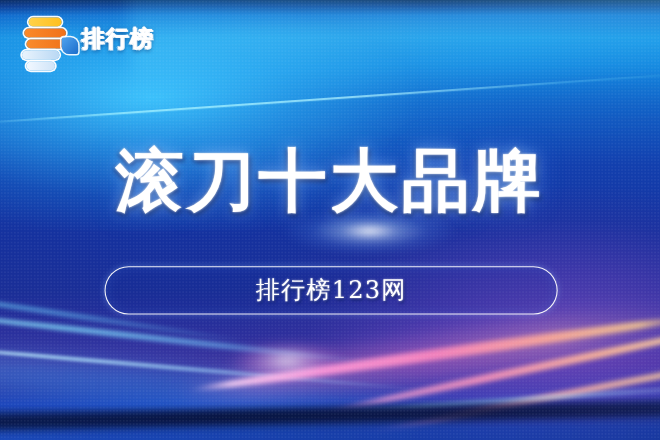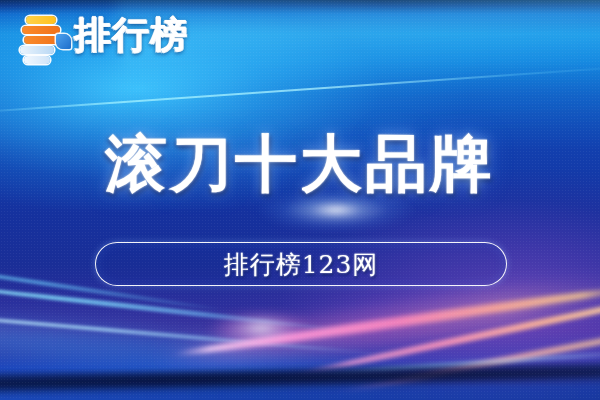--- a/index.html
+++ b/index.html
@@ -397,21 +397,21 @@
 
   .logo-text {
     position: absolute;
     left: 60px;
     top: 4px;
     width: 116px;
   }
 
   .logo-cn {
     font-family: "DejaVu Sans", "Liberation Sans", sans-serif;
-    font-size: 37px;
+    font-size: 21px;
     font-weight: bold;
     line-height: 34px;
     letter-spacing: 1px;
     color: #ffffff;
     text-shadow:
       0 0 1px #ffffff,
       1px 1px 0 rgba(255,255,255,0.9),
       -1px 1px 0 rgba(255,255,255,0.6),
       0 2px 4px rgba(6, 28, 92, 0.75);
     white-space: nowrap;
@@ -469,21 +469,21 @@
     display: flex;
     align-items: center;
     justify-content: center;
     box-shadow:
       0 0 7px rgba(150, 195, 255, 0.35),
       inset 0 0 12px rgba(80, 140, 230, 0.16);
   }
 
   .pill-text {
     font-family: "DejaVu Serif", "Liberation Serif", serif;
-    font-size: 25px;
+    font-size: 22px;
     font-weight: normal;
     letter-spacing: 1px;
     color: #ffffff;
     white-space: nowrap;
     text-shadow:
       0 0 2px rgba(255,255,255,0.7),
       1px 2px 3px rgba(6, 24, 88, 0.85);
   }
 </style>
 </head>

